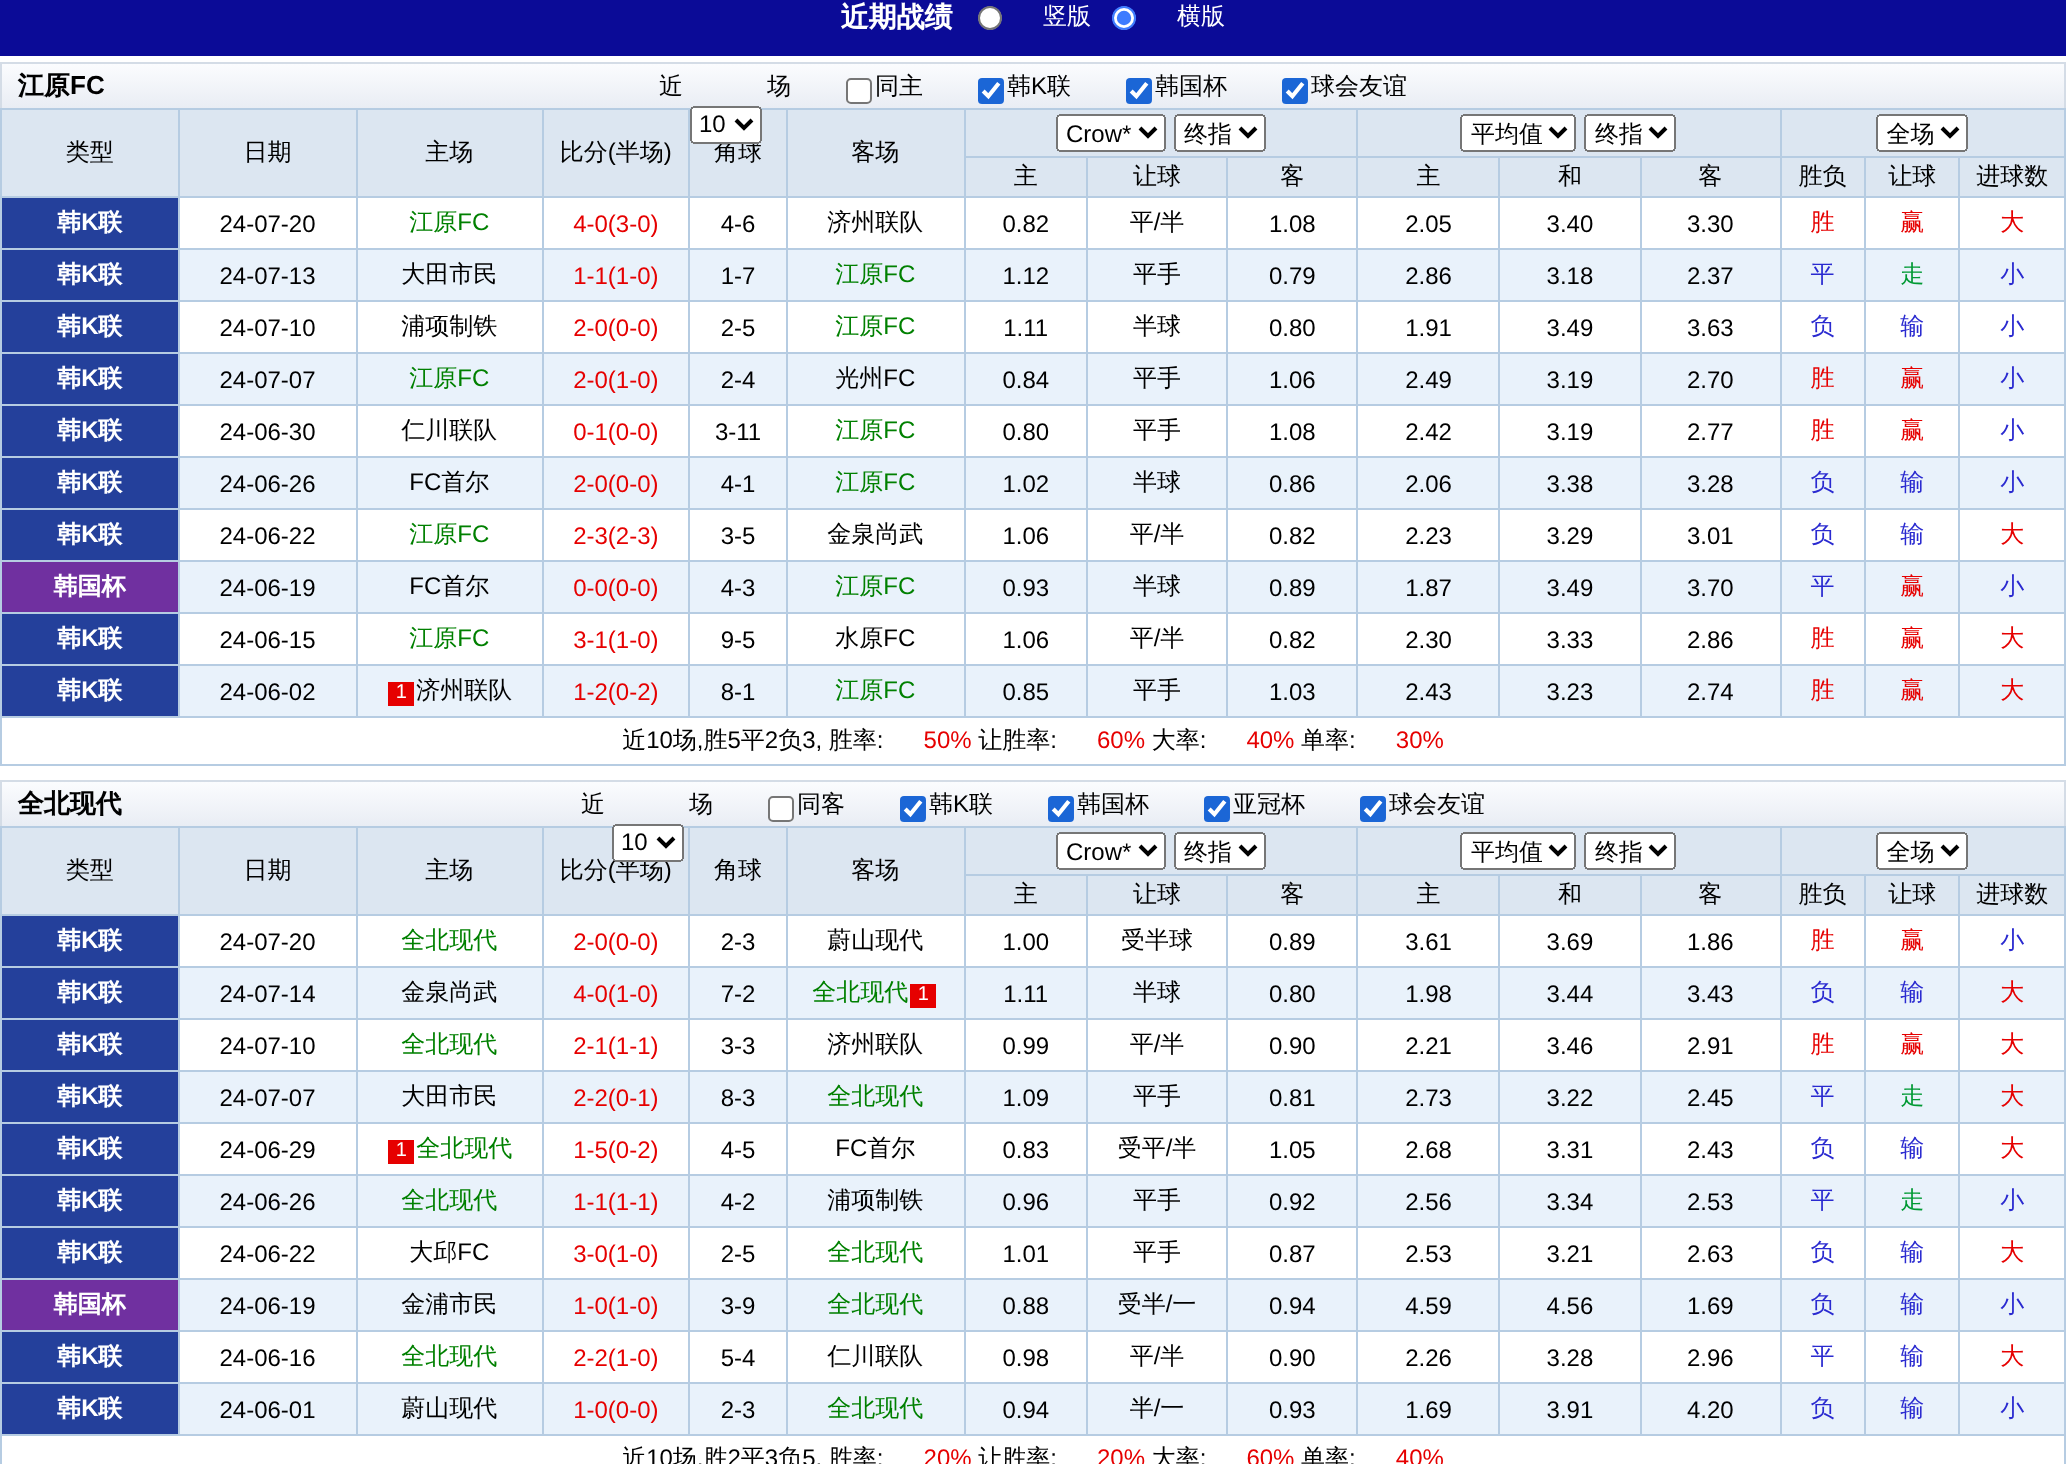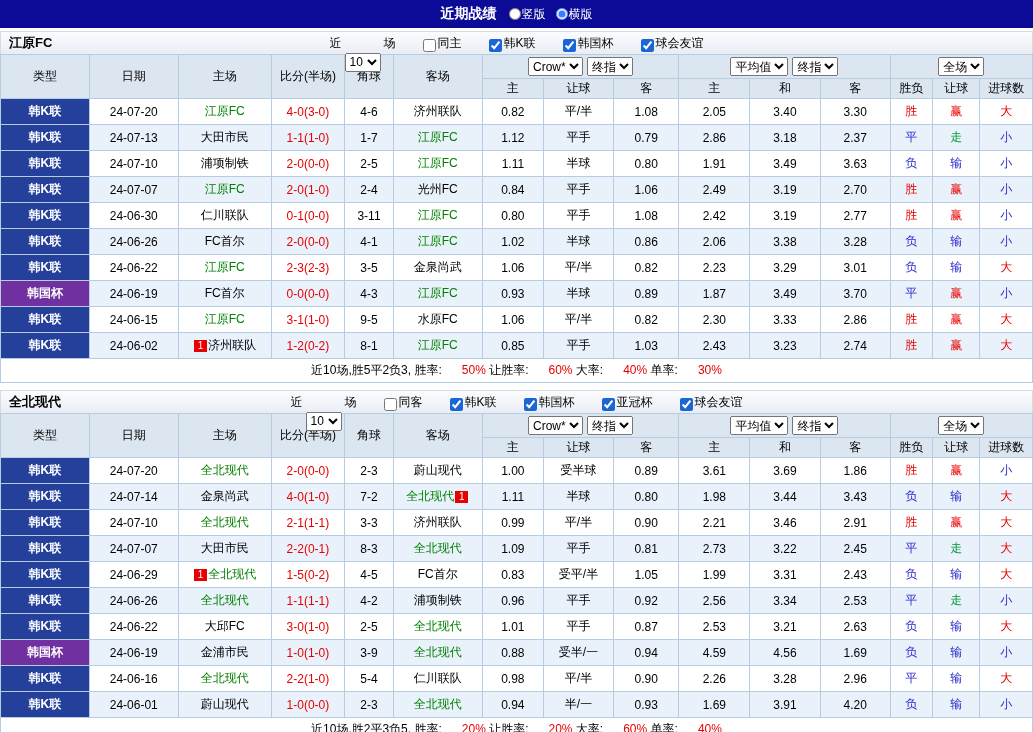--- a/index.html
+++ b/index.html
@@ -1,20 +1,20 @@
 <!DOCTYPE html>
 <html><head>
 <meta charset="utf-8">
 <style>
   html,body{margin:0;padding:0;}
   body{width:1033px;background:#fff;color:#000;font-family:"Liberation Sans","DejaVu Sans",sans-serif;font-size:12px;}
-  .topbar{height:28px;background:#0b0b97;display:flex;align-items:center;justify-content:center;gap:12px;color:#fff;}
+  .topbar{height:28px;background:#0b0b97;display:flex;align-items:flex-start;justify-content:center;gap:12px;color:#fff;}
   .topbar .title{font-weight:bold;font-size:14px;}
   .layout-toggle{display:flex;align-items:center;gap:10px;}
-  .layout-toggle label{display:flex;align-items:center;gap:1px;font-size:12px;cursor:pointer;}
+  .layout-toggle label{display:flex;align-items:center;gap:21px;font-size:12px;cursor:pointer;}
   .layout-toggle input{width:12px;height:12px;margin:0;accent-color:#3d7bff;}
   .section{margin-top:3px;margin-bottom:7px;}
   .secbar{height:22px;display:flex;align-items:center;background:linear-gradient(#fbfcfe,#e9edf4);border:1px solid #d4dce6;border-bottom:none;position:relative;}
   .team{font-weight:bold;font-size:13px;padding-left:8px;}
   .filters{position:absolute;left:50%;transform:translateX(-50%);display:flex;align-items:center;white-space:nowrap;gap:3px;}
   .filters select{height:19px;font-size:12px;margin-top:38px;}
   .chk{display:flex;align-items:flex-end;margin-left:24px;cursor:pointer;}
   .chk input{width:13px;height:13px;margin:0 2px 0 0;accent-color:#1b66d6;}
   table.grid{border-collapse:collapse;table-layout:fixed;width:1033px;}
   .grid th,.grid td{border:1px solid #b6cce2;text-align:center;white-space:nowrap;overflow:hidden;padding:0;}
@@ -443,21 +443,21 @@
           <tr>
             <td class="type league">韩K联</td>
             <td>24-06-29</td>
             <td class="teamcell"><span class="badge">1</span><span class="tname t-green">全北现代</span></td>
             <td class="score">1-5(0-2)</td>
             <td>4-5</td>
             <td class="teamcell"><span class="tname">FC首尔</span></td>
             <td>0.83</td>
             <td>受平/半</td>
             <td>1.05</td>
-            <td>1.99</td>
+            <td>2.68</td>
             <td>3.31</td>
             <td>2.43</td>
             <td class="c-b">负</td>
             <td class="c-b">输</td>
             <td class="c-r">大</td>
           </tr>
           <tr class="alt">
             <td class="type league">韩K联</td>
             <td>24-06-26</td>
             <td class="teamcell"><span class="tname t-green">全北现代</span></td>

